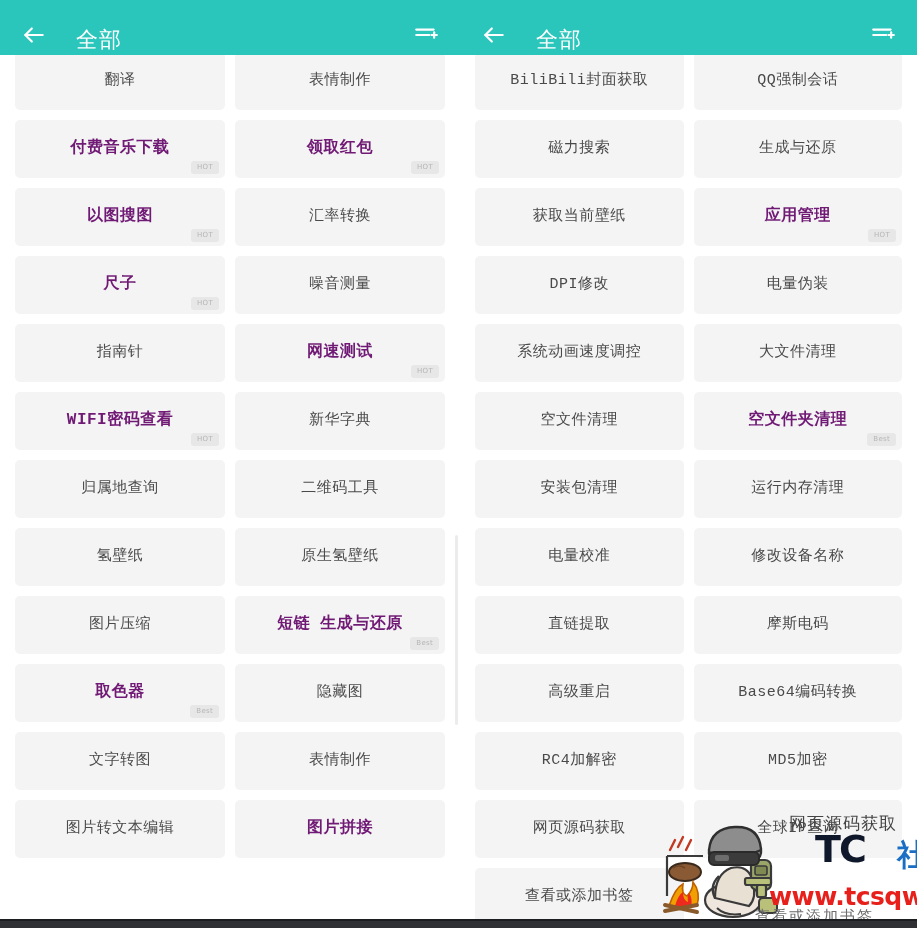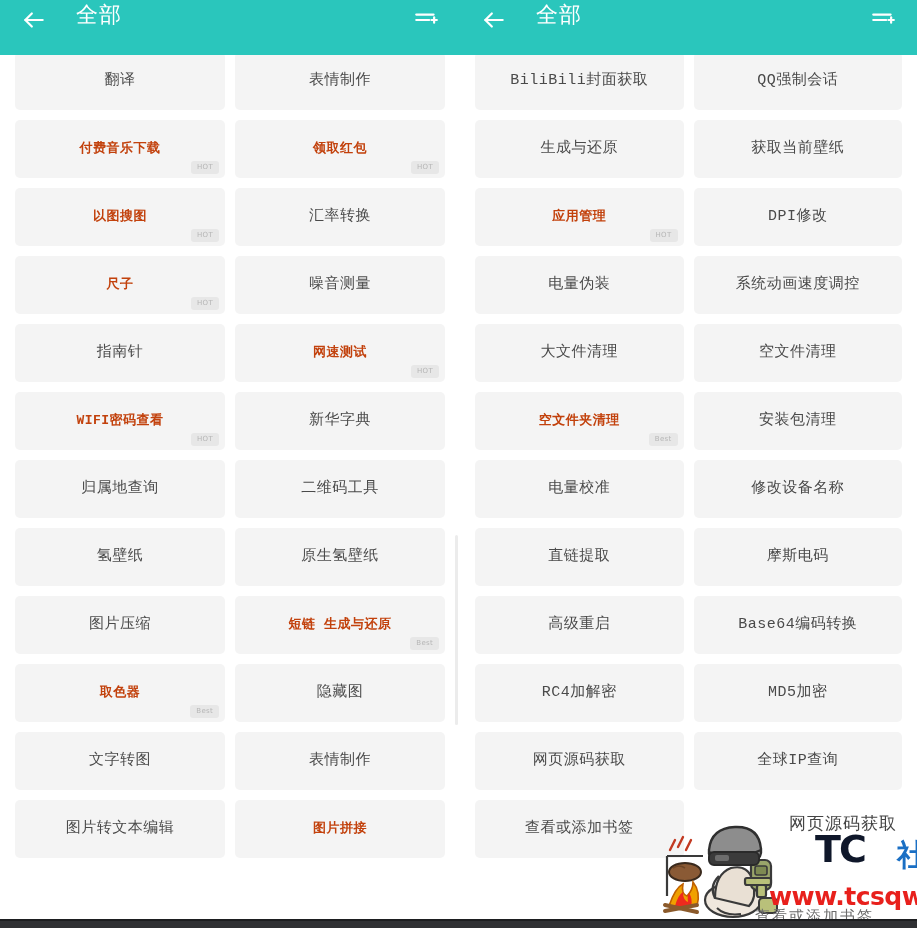--- a/index.html
+++ b/index.html
@@ -29,21 +29,21 @@
     background: #ffffff;
   }
   .panel-left  { width: 460px; }
   .panel-right { width: 457px; }
 
   
   .appbar {
     height: 55px;
     background: #2ac6bc;
     display: flex;
-    align-items: flex-start;
+    align-items: flex-end;
     padding: 0 14px;
     box-sizing: border-box;
     position: relative;
     z-index: 5;
   }
   .appbar-back {
     width: 40px;
     height: 40px;
     display: flex;
     align-items: center;
@@ -99,22 +99,22 @@
     font-size: 15px;
     color: #4a4a4a;
     letter-spacing: 0.5px;
     text-align: center;
     line-height: 1.1;
     padding: 0 6px;
     font-family: Liberation Mono, monospace;
   }
   .card.featured .card-label {
     font-weight: bold;
-    color: #c2410c;
-    font-size: 13px;
+    color: #701a75;
+    font-size: 16px;
   }
   .badge {
     position: absolute;
     right: 6px;
     bottom: 4px;
     background: #e7e7e7;
     color: #b6b6b6;
     font-size: 7px;
     line-height: 1;
     padding: 3px 6px 3px 6px;
@@ -409,20 +409,25 @@
             <div class="card-label">BiliBili封面获取</div>
           </div>
         </div>
         <div class="cell">
           <div class="card">
             <div class="card-label">QQ强制会话</div>
           </div>
         </div>
         <div class="cell">
           <div class="card">
+            <div class="card-label">磁力搜索</div>
+          </div>
+        </div>
+        <div class="cell">
+          <div class="card">
             <div class="card-label">生成与还原</div>
           </div>
         </div>
         <div class="cell">
           <div class="card">
             <div class="card-label">获取当前壁纸</div>
           </div>
         </div>
         <div class="cell">
           <div class="card featured">
@@ -457,20 +462,25 @@
         </div>
         <div class="cell">
           <div class="card featured">
             <div class="card-label">空文件夹清理</div>
             <div class="badge">Best</div>
           </div>
         </div>
         <div class="cell">
           <div class="card">
             <div class="card-label">安装包清理</div>
+          </div>
+        </div>
+        <div class="cell">
+          <div class="card">
+            <div class="card-label">运行内存清理</div>
           </div>
         </div>
         <div class="cell">
           <div class="card">
             <div class="card-label">电量校准</div>
           </div>
         </div>
         <div class="cell">
           <div class="card">
             <div class="card-label">修改设备名称</div>

